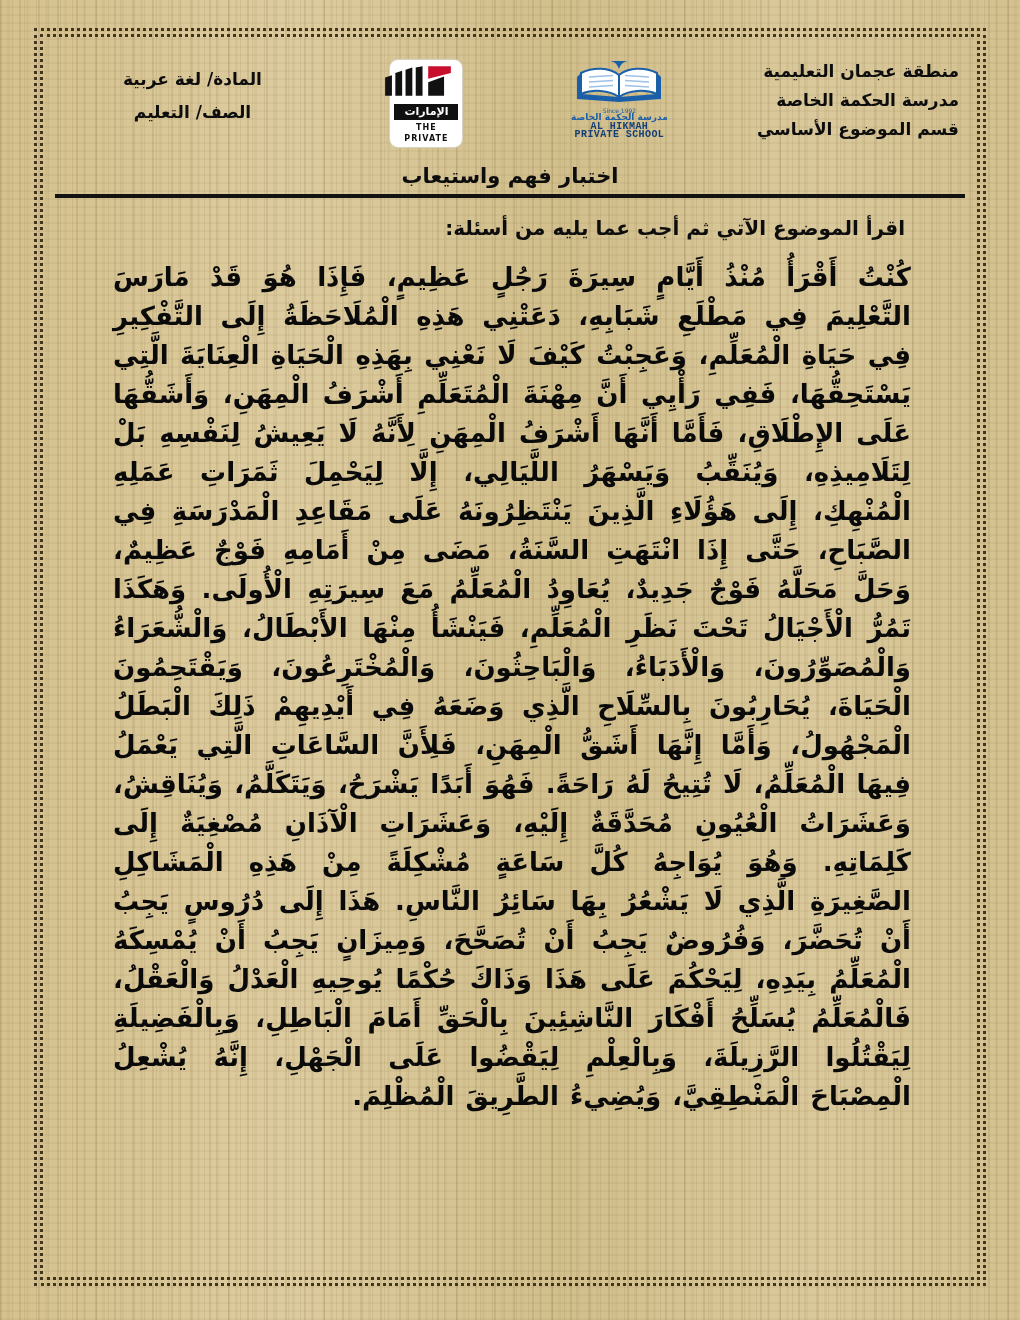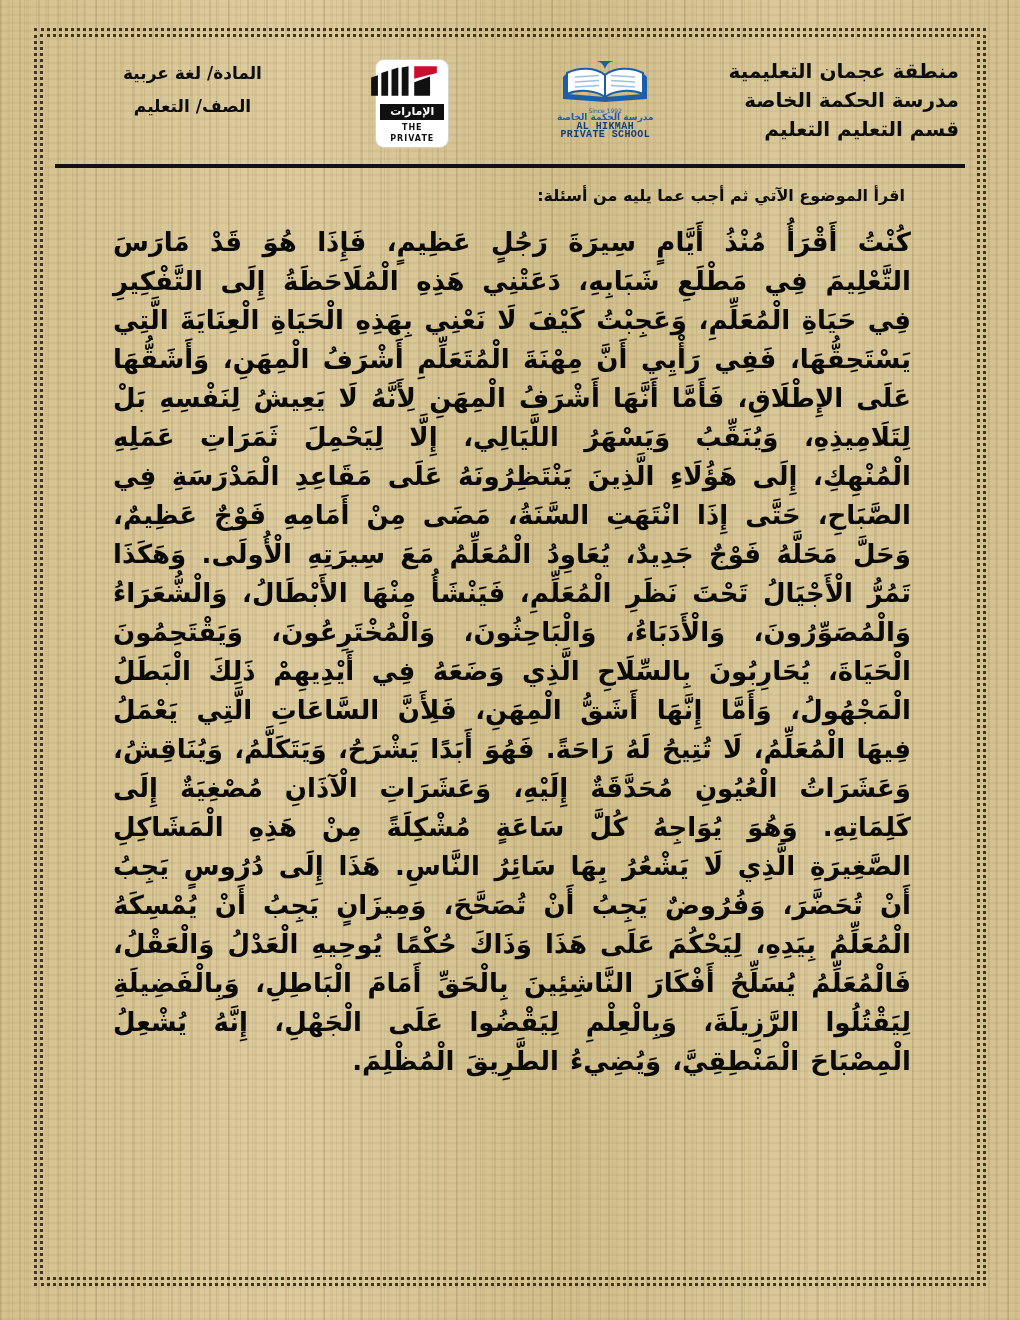--- a/index.html
+++ b/index.html
@@ -39,30 +39,31 @@
   .header {
     display: flex;
     flex-direction: row; 
     align-items: flex-start;
     justify-content: space-between;
     padding: 6px 8px 0 70px;
   }
   .school-info {
     text-align: right;
     font-weight: bold;
-    font-size: 20px;
+    font-size: 17px;
     line-height: 29px;
     white-space: nowrap;
   }
   .subject-info {
     text-align: center;
     font-weight: bold;
     font-size: 17px;
     line-height: 33px;
     white-space: nowrap;
+    margin-top: 6px;
   }
   .logo-zone {
     display: flex;
     flex-direction: row;
     gap: 106px;
     margin-top: 2px;
     margin-left: 40px;
   }
 
   
@@ -130,21 +131,21 @@
   .title-rule {
     height: 4px;
     background: #121212;
     margin: 6px 2px 0 2px;
   }
 
   
   .instruction {
     margin-top: 18px;
     padding-right: 62px;
-    font-size: 16px;
+    font-size: 20px;
     font-weight: bold;
     text-align: right;
   }
 
   
   .passage {
     margin-top: 18px;
     padding: 0 56px 0 60px;
     font-size: 26px;
     font-weight: bold;
@@ -159,21 +160,21 @@
 <body>
 
 <div class="page">
   <div class="frame">
 
     <header class="header">
 
       <div class="school-info">
         <div>منطقة عجمان التعليمية</div>
         <div>مدرسة الحكمة الخاصة</div>
-        <div>قسم التعليم التعليم</div>
+        <div>قسم الموضوع الأساسي</div>
       </div>
 
       <div class="logo-zone">
 
         <div class="school-logo">
           <span>
             <svg width="96" height="44" viewBox="0 0 96 44" aria-hidden="true">
               <path d="M48 10 C46 4 42 2 38 2 L58 2 C54 2 50 4 48 10 Z" fill="#1b5fa8"></path>
               <path d="M10 14 C22 8 38 8 48 16 L48 38 C38 31 22 30 10 35 Z" fill="#ffffff" stroke="#1b5fa8" stroke-width="2"></path>
               <path d="M86 14 C74 8 58 8 48 16 L48 38 C58 31 74 30 86 35 Z" fill="#ffffff" stroke="#1b5fa8" stroke-width="2"></path>
@@ -209,20 +210,21 @@
       </div>
 
       <div class="subject-info">
         <div>المادة/ لغة عربية</div>
         <div>الصف/ التعليم</div>
       </div>
 
     </header>
 
     <div class="title-block">
+      <h1 class="page-title">اختبار فهم واستيعاب</h1>
       <div class="title-rule"></div>
     </div>
 
     <div class="instruction">اقرأ الموضوع الآتي ثم أجب عما يليه من أسئلة:</div>
 
     <div class="passage">كُنْتُ أَقْرَأُ مُنْذُ أَيَّامٍ سِيرَةَ رَجُلٍ عَظِيمٍ، فَإِذَا هُوَ قَدْ مَارَسَ التَّعْلِيمَ فِي مَطْلَعِ شَبَابِهِ، دَعَتْنِي هَذِهِ الْمُلَاحَظَةُ إِلَى التَّفْكِيرِ فِي حَيَاةِ الْمُعَلِّمِ، وَعَجِبْتُ كَيْفَ لَا نَعْنِي بِهَذِهِ الْحَيَاةِ الْعِنَايَةَ الَّتِي يَسْتَحِقُّهَا، فَفِي رَأْيِي أَنَّ مِهْنَةَ الْمُتَعَلِّمِ أَشْرَفُ الْمِهَنِ، وَأَشَقُّهَا عَلَى الإِطْلَاقِ، فَأَمَّا أَنَّهَا أَشْرَفُ الْمِهَنِ لِأَنَّهُ لَا يَعِيشُ لِنَفْسِهِ بَلْ لِتَلَامِيذِهِ، وَيُنَقِّبُ وَيَسْهَرُ اللَّيَالِي، إِلَّا لِيَحْمِلَ ثَمَرَاتِ عَمَلِهِ الْمُنْهِكِ، إِلَى هَؤُلَاءِ الَّذِينَ يَنْتَظِرُونَهُ عَلَى مَقَاعِدِ الْمَدْرَسَةِ فِي الصَّبَاحِ، حَتَّى إِذَا انْتَهَتِ السَّنَةُ، مَضَى مِنْ أَمَامِهِ فَوْجٌ عَظِيمٌ، وَحَلَّ مَحَلَّهُ فَوْجٌ جَدِيدٌ، يُعَاوِدُ الْمُعَلِّمُ مَعَ سِيرَتِهِ الْأُولَى. وَهَكَذَا تَمُرُّ الْأَجْيَالُ تَحْتَ نَظَرِ الْمُعَلِّمِ، فَيَنْشَأُ مِنْهَا الأَبْطَالُ، وَالْشُّعَرَاءُ وَالْمُصَوِّرُونَ، وَالْأَدَبَاءُ، وَالْبَاحِثُونَ، وَالْمُخْتَرِعُونَ، وَيَقْتَحِمُونَ الْحَيَاةَ، يُحَارِبُونَ بِالسِّلَاحِ الَّذِي وَضَعَهُ فِي أَيْدِيهِمْ ذَلِكَ الْبَطَلُ الْمَجْهُولُ، وَأَمَّا إِنَّهَا أَشَقُّ الْمِهَنِ، فَلِأَنَّ السَّاعَاتِ الَّتِي يَعْمَلُ فِيهَا الْمُعَلِّمُ، لَا تُتِيحُ لَهُ رَاحَةً. فَهُوَ أَبَدًا يَشْرَحُ، وَيَتَكَلَّمُ، وَيُنَاقِشُ، وَعَشَرَاتُ الْعُيُونِ مُحَدَّقَةٌ إِلَيْهِ، وَعَشَرَاتِ الْآذَانِ مُصْغِيَةٌ إِلَى كَلِمَاتِهِ. وَهُوَ يُوَاجِهُ كُلَّ سَاعَةٍ مُشْكِلَةً مِنْ هَذِهِ الْمَشَاكِلِ الصَّغِيرَةِ الَّذِي لَا يَشْعُرُ بِهَا سَائِرُ النَّاسِ. هَذَا إِلَى دُرُوسٍ يَجِبُ أَنْ تُحَضَّرَ، وَفُرُوضٌ يَجِبُ أَنْ تُصَحَّحَ، وَمِيزَانٍ يَجِبُ أَنْ يُمْسِكَهُ الْمُعَلِّمُ بِيَدِهِ، لِيَحْكُمَ عَلَى هَذَا وَذَاكَ حُكْمًا يُوحِيهِ الْعَدْلُ وَالْعَقْلُ، فَالْمُعَلِّمُ يُسَلِّحُ أَفْكَارَ النَّاشِئِينَ بِالْحَقِّ أَمَامَ الْبَاطِلِ، وَبِالْفَضِيلَةِ لِيَقْتُلُوا الرَّزِيلَةَ، وَبِالْعِلْمِ لِيَقْضُوا عَلَى الْجَهْلِ، إِنَّهُ يُشْعِلُ الْمِصْبَاحَ الْمَنْطِقِيَّ، وَيُضِيءُ الطَّرِيقَ الْمُظْلِمَ.</div>
 
   </div>
 </div>
 

